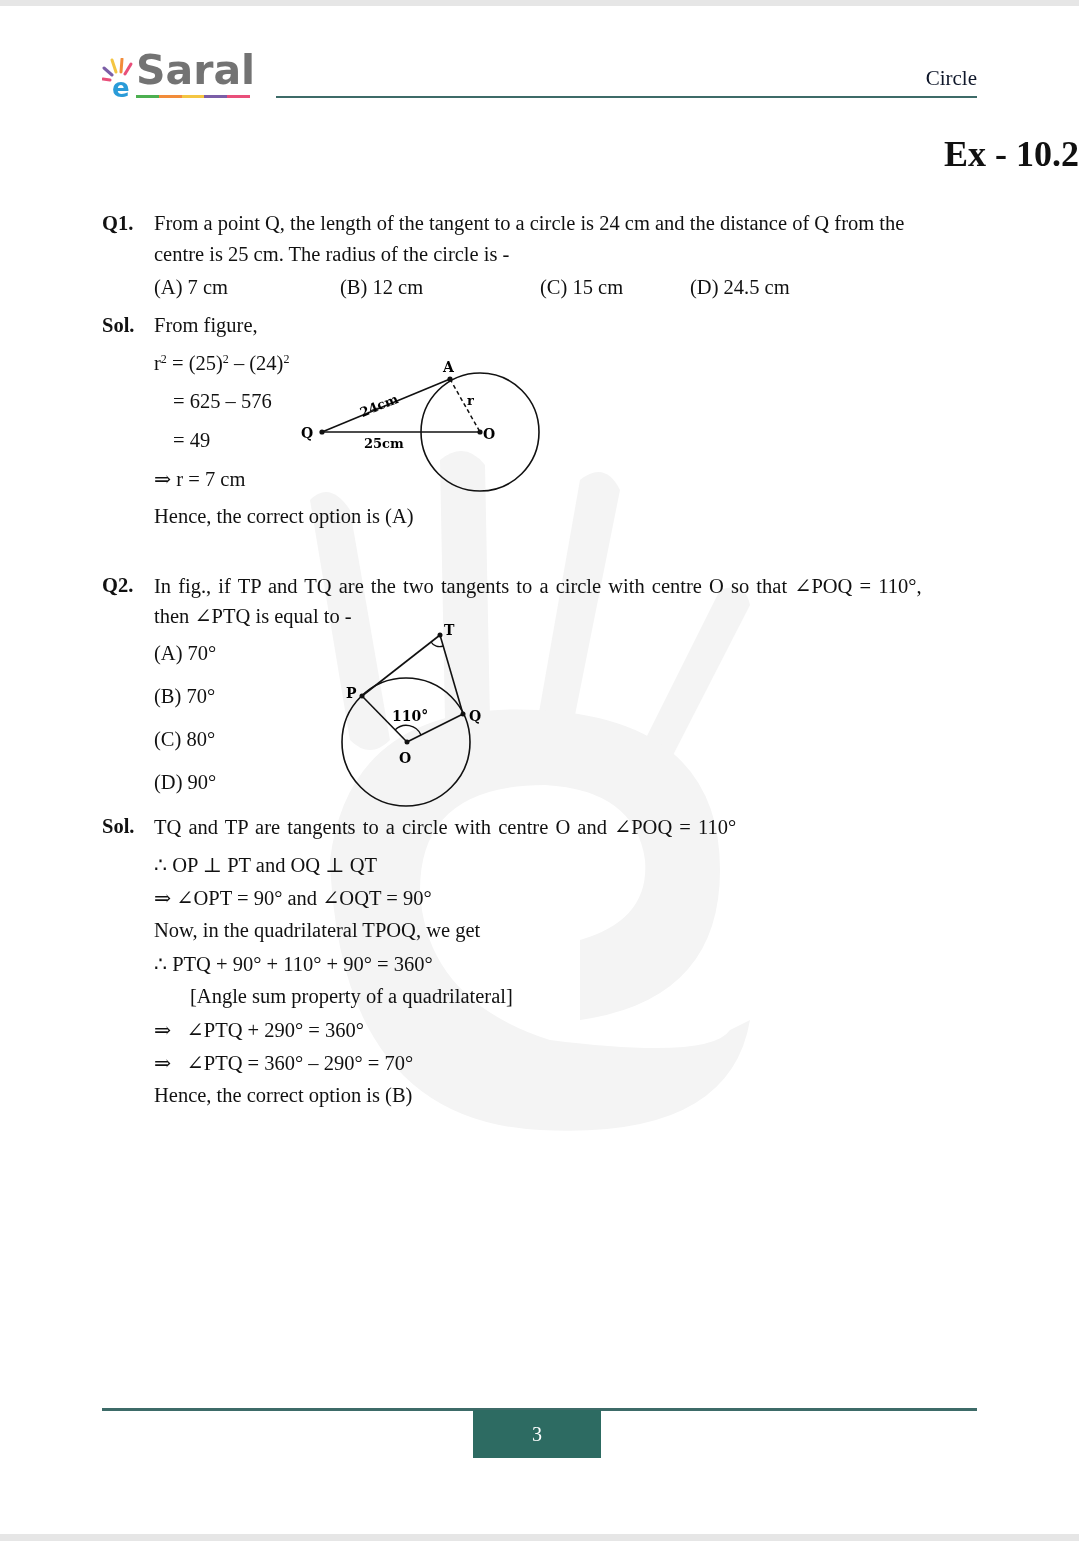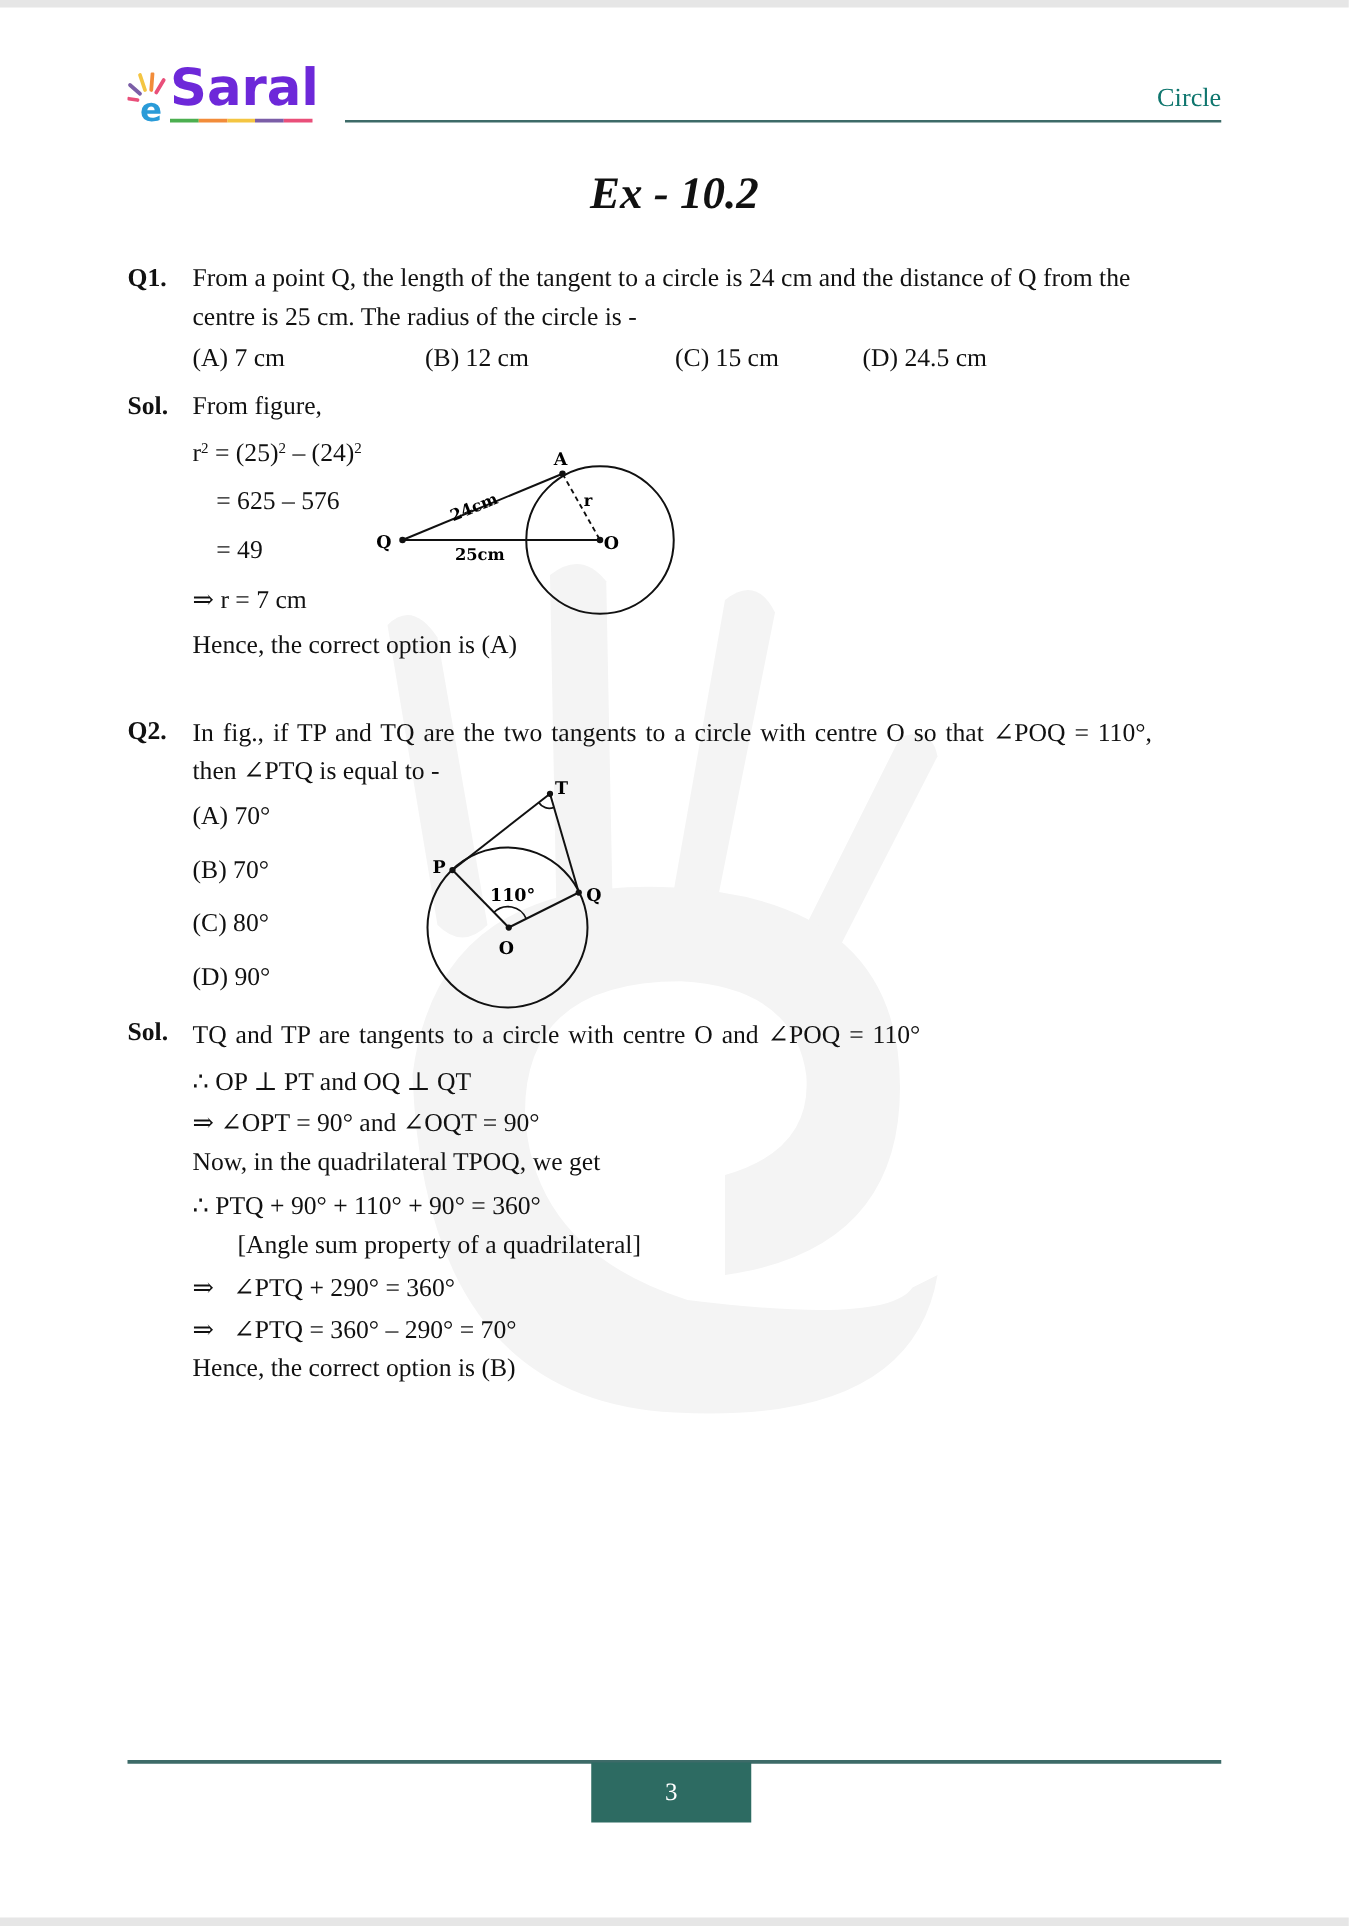--- a/index.html
+++ b/index.html
@@ -12,28 +12,28 @@
   .top-band { position: absolute; left: 0; top: 0; width: 1079px; height: 6px; background: #e6e6e6; }
   .bottom-band { position: absolute; left: 0; bottom: 0; width: 1079px; height: 7px; background: #e6e6e6; }
 
   
   .watermark { position: absolute; left: 250px; top: 440px; width: 560px; height: 720px; z-index: 0; }
 
   .header-logo { position: absolute; left: 102px; top: 54px; width: 150px; height: 48px; }
   .logo-text {
     position: absolute; left: 34px; top: -8px;
     font-family: "DejaVu Sans", sans-serif; font-size: 41px; font-weight: bold;
-    color: #6d28d9; letter-spacing: 0px;
+    color: #737373; letter-spacing: 0px;
   }
   .logo-under { position: absolute; left: 34px; top: 41px; height: 3px; width: 114px; display: flex; }
   .logo-under span { flex: 1; height: 3px; }
   .header-rule { position: absolute; left: 276px; top: 96px; width: 701px; height: 2px; background: #3d6b68; }
-  .chapter { position: absolute; right: 102px; top: 66px; font-size: 21px; color: #0f766e; }
+  .chapter { position: absolute; right: 102px; top: 66px; font-size: 21px; color: #0f172a; }
 
-  .ex-title { position: absolute; left: 0; width: 1079px; top: 133px; text-align: center; font-size: 36px; font-weight: bold; font-style: italic; }
+  .ex-title { position: absolute; left: 0; width: 1079px; top: 133px; text-align: right; font-size: 36px; font-weight: bold; }
 
   .t { position: absolute; font-size: 20.5px; white-space: nowrap; z-index: 1; }
   .b { font-weight: bold; text-align: right; }
   sup { font-size: 12px; vertical-align: 7px; line-height: 0; }
 
   .fig { position: absolute; z-index: 1; }
   .fig text { font-family: "DejaVu Serif", serif; font-weight: bold; }
 
   .footer-rule { position: absolute; left: 102px; top: 1408px; width: 875px; height: 3px; background: #3d6b68; }
   .page-box {

